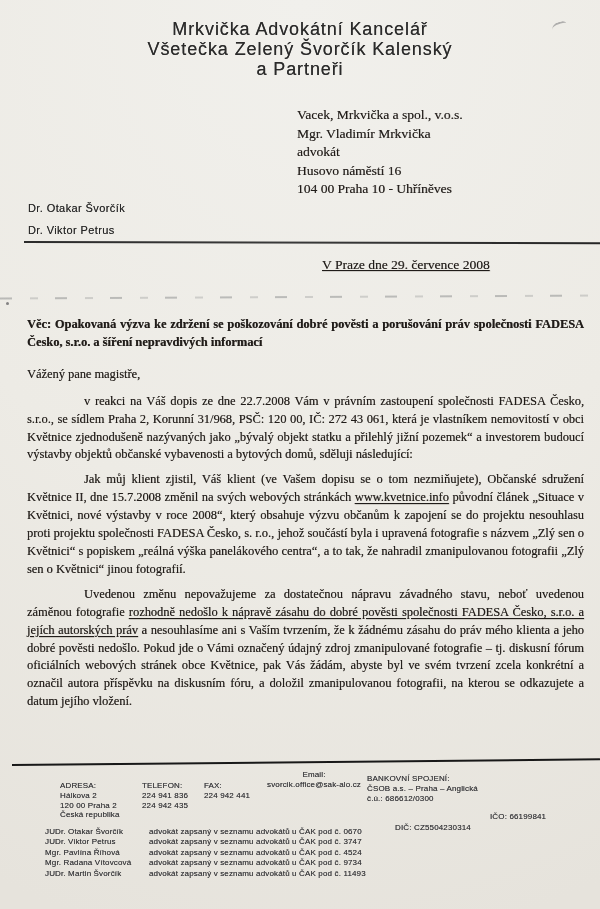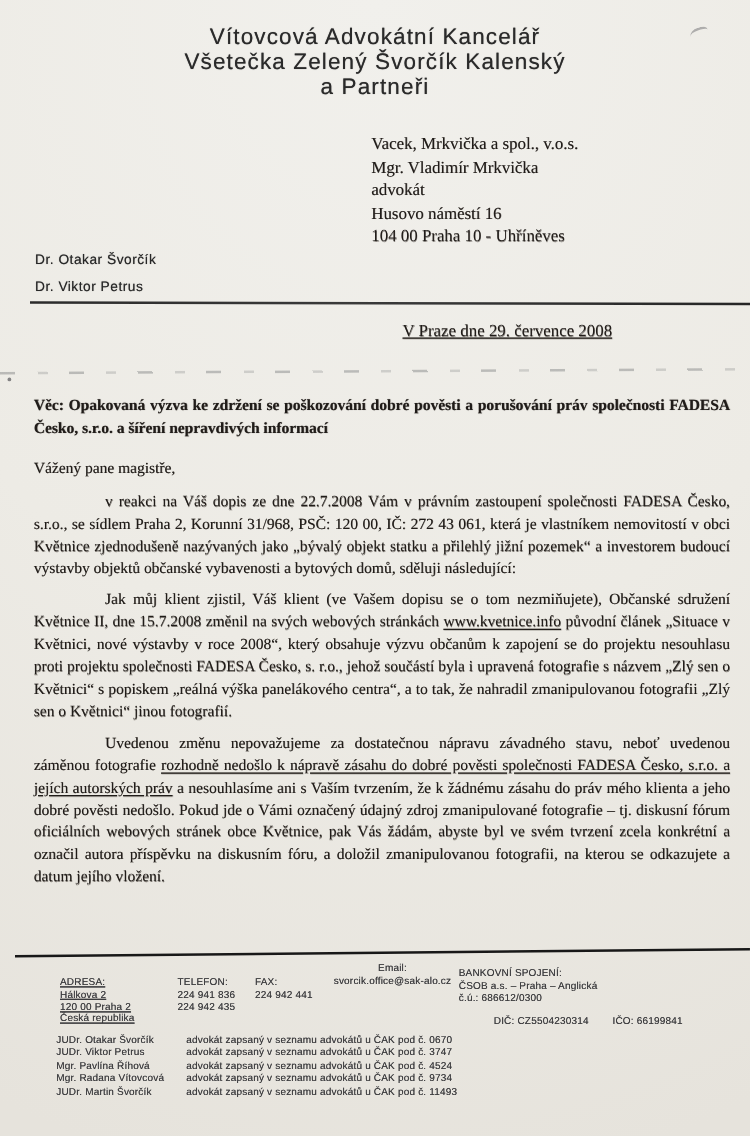--- a/index.html
+++ b/index.html
@@ -129,44 +129,44 @@
     position: absolute;
     left: 0; top: 766px; right: 0; bottom: 0;
     font-family: "Liberation Sans", sans-serif;
     font-size: 8px;
     line-height: 9.8px;
     color: #3c3c3e;
     letter-spacing: 0.15px;
     text-shadow: 0 0 0.4px rgba(70,70,75,0.8);
   }
   .fcol { position: absolute; }
-  .f-address { left: 48px;  top: 15px; text-decoration: underline; }
+  .f-address { left: 60px;  top: 15px; }
   .f-phone   { left: 142px; top: 15px; }
   .f-fax     { left: 204px; top: 15px; }
   .f-email   { left: 267px; top: 4px; text-align: center; }
   .f-bank    { left: 367px; top: 8px; }
-  .f-dic     { left: 395px; top: 46px; }
+  .f-dic     { left: 395px; top: 57px; }
   .f-ico     { left: 490px; top: 46px; }
 
   .lawyers {
     position: absolute;
     left: 45px; top: 61px;
     display: grid;
     grid-template-columns: 104px auto;
     column-gap: 0;
     line-height: 10.4px;
   }
 </style>
 </head>
 <body>
 
 <div class="page">
 
   <header class="letterhead">
-    <div>Vítovcová Advokátní Kancelář</div>
+    <div>Mrkvička Advokátní Kancelář</div>
     <div>Všetečka Zelený Švorčík Kalenský</div>
     <div>a Partneři</div>
   </header>
 
   <div class="pencil-mark"></div>
 
   <div class="recipient">
     <div>Vacek, Mrkvička a spol., v.o.s.</div>
     <div>Mgr. Vladimír Mrkvička</div>
     <div>advokát</div>

